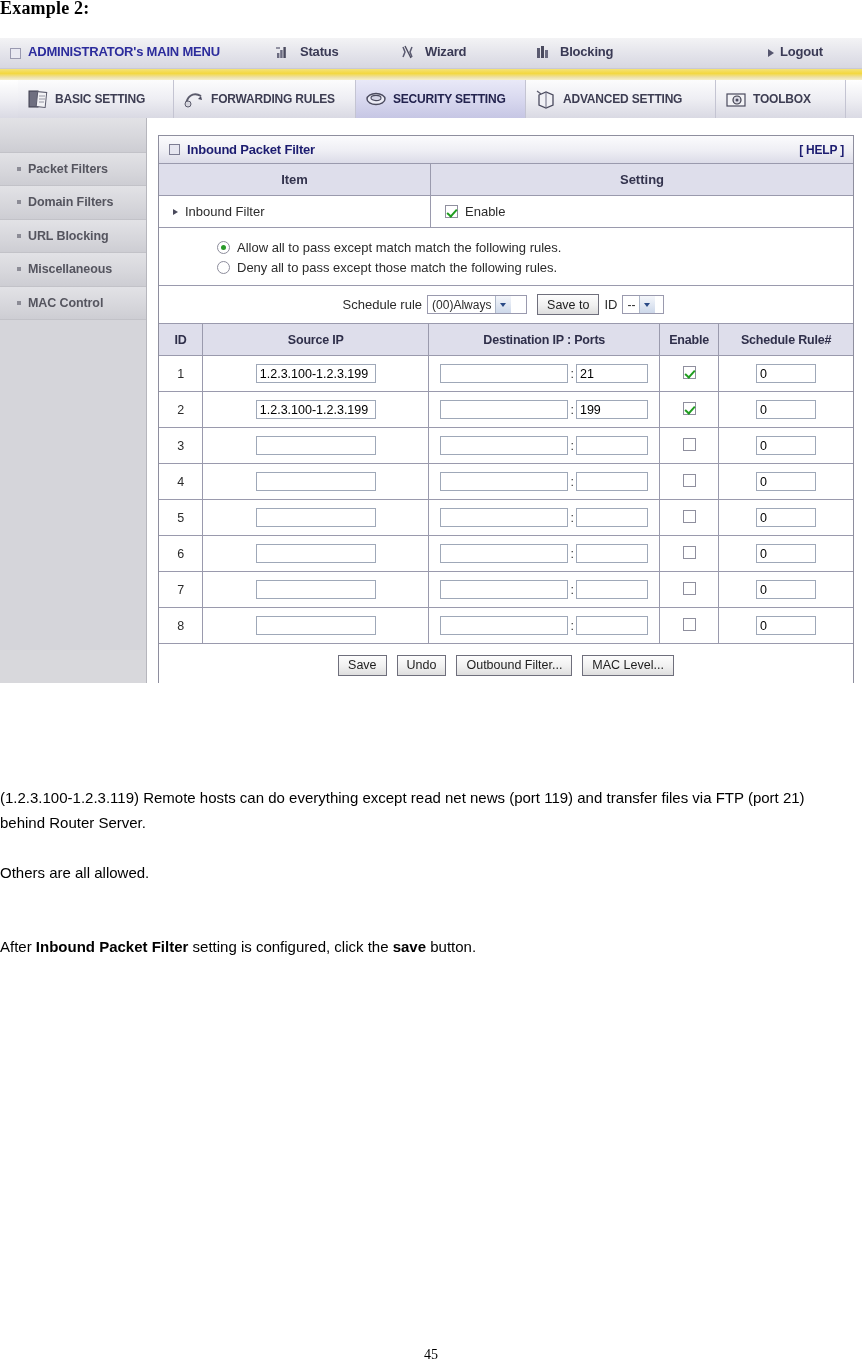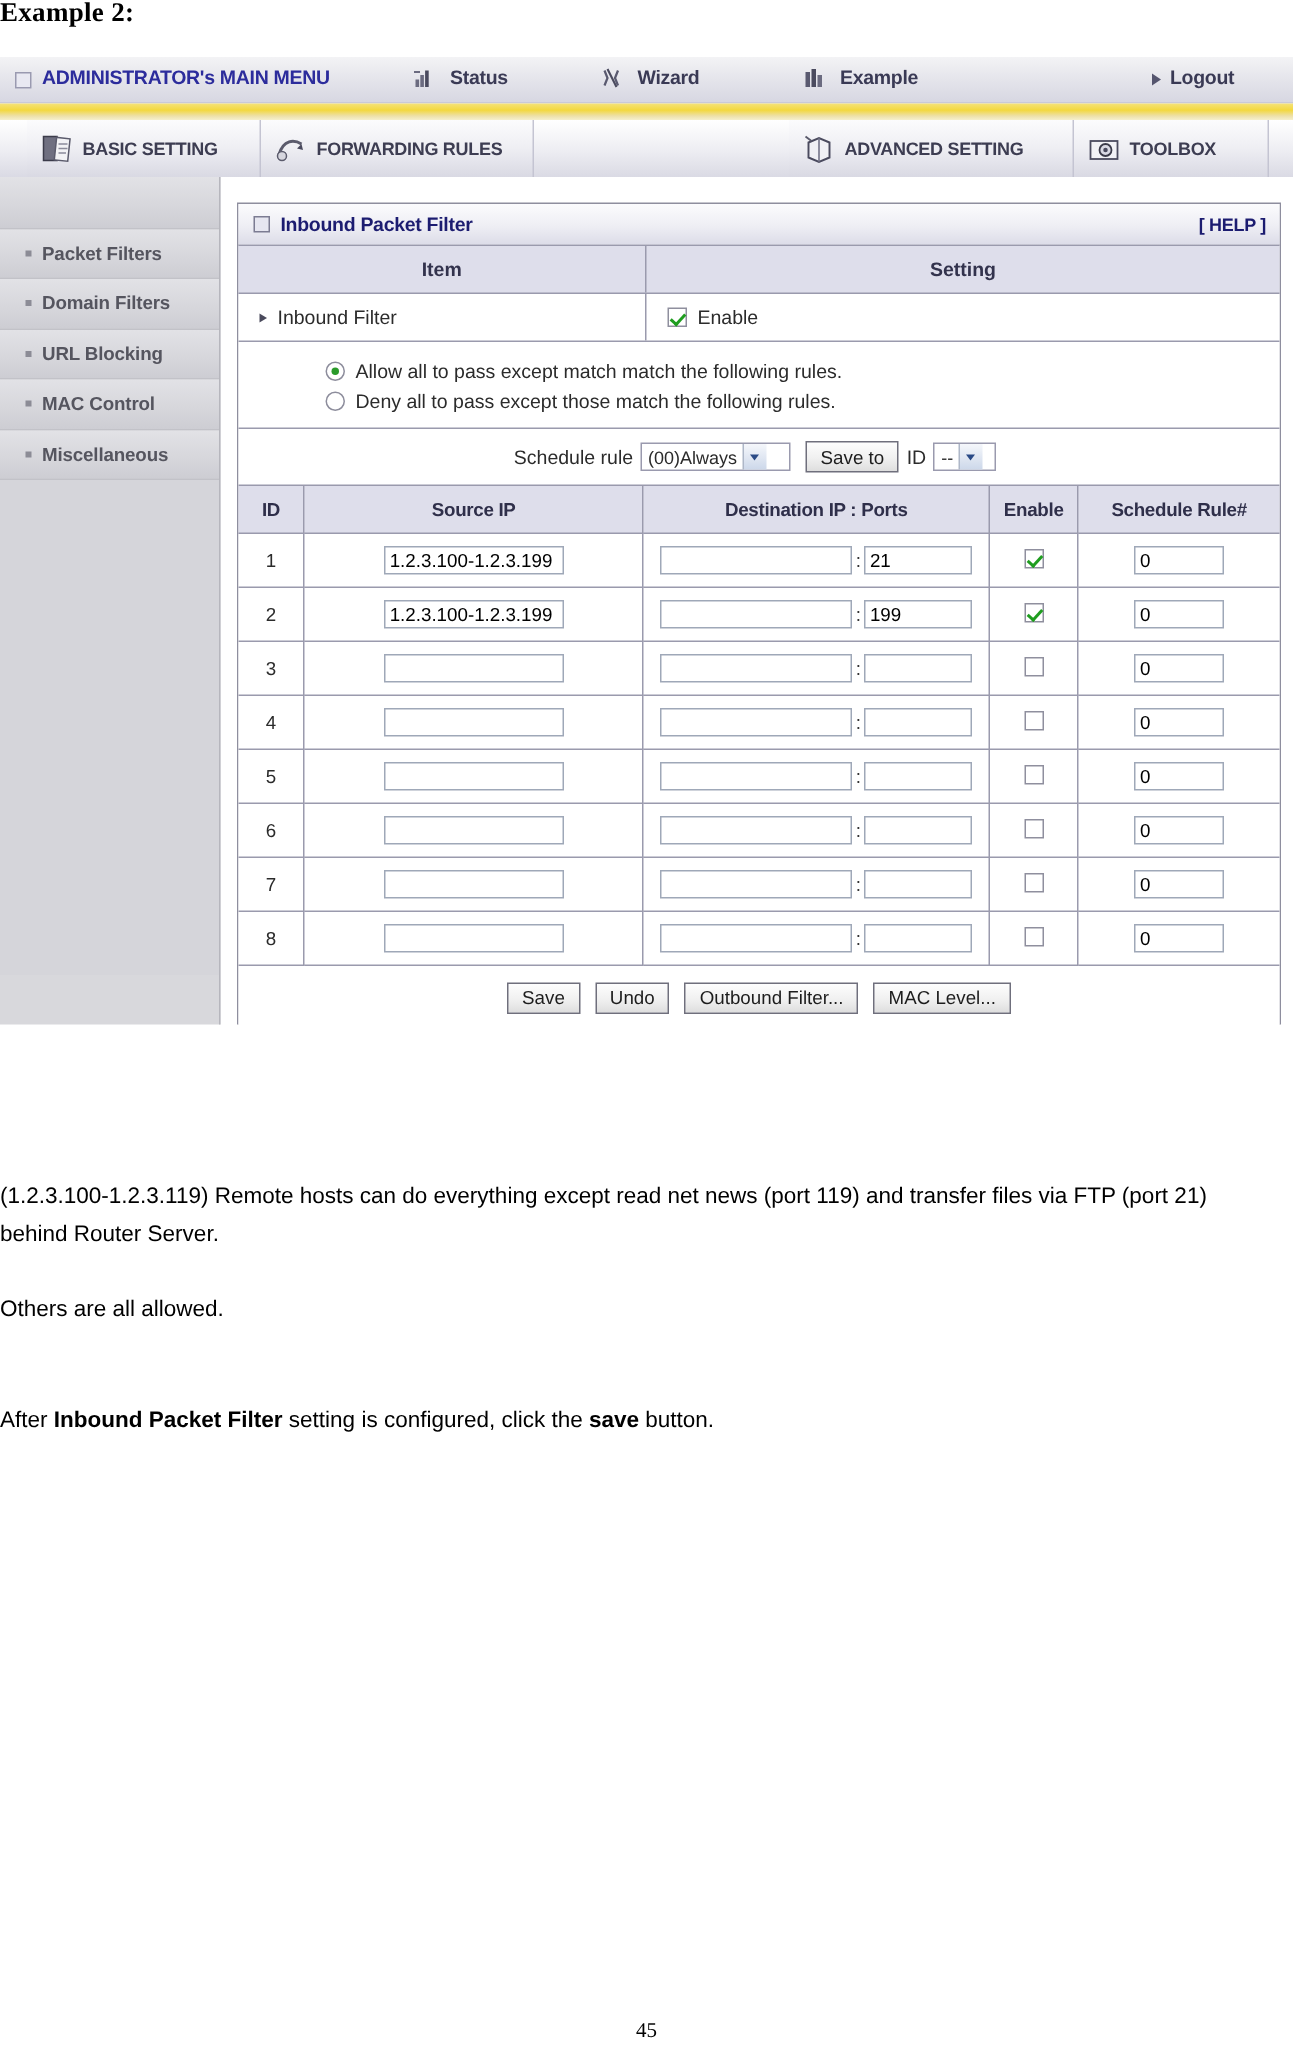--- a/index.html
+++ b/index.html
@@ -484,21 +484,21 @@
       <path d="M12 3 L10 8 L12 13" stroke="#5a5a70" stroke-width="1.5" fill="none"></path>
       <path d="M5 2 L11 14" stroke="#4a4a5e" stroke-width="1.4"></path>
     </svg>
     <span class="top-bar-item wizard">Wizard</span>
 
     <svg class="tb-icon" style="left:535px" viewBox="0 0 16 16">
       <rect x="2" y="4" width="3" height="10" fill="#5a5a70"></rect>
       <rect x="6" y="2" width="3" height="12" fill="#4a4a5e"></rect>
       <rect x="10" y="6" width="3" height="8" fill="#6b6b80"></rect>
     </svg>
-    <span class="top-bar-item advanced">Example</span>
+    <span class="top-bar-item advanced">Blocking</span>
 
     <span class="arrow-icon"></span>
     <span class="top-bar-item logout">Logout</span>
   </div>
 
   <div class="yellow-band"></div>
 
   <div class="tab-bar">
 
     <div class="tab" style="left:18px;width:156px">
@@ -512,20 +512,27 @@
 
     <div class="tab" style="left:174px;width:182px">
       <svg class="tab-ico" viewBox="0 0 24 24">
         <path d="M4 16 C7 6, 14 6, 19 9" stroke="#5b5b6c" stroke-width="2" fill="none"></path>
         <path d="M19 9 L20 13 L16 12 Z" fill="#4a4a5e"></path>
         <circle cx="6" cy="17" r="3" fill="#d6d6de" stroke="#5b5b6c"></circle>
       </svg>
       <span class="tab-label">FORWARDING RULES</span>
     </div>
 
+    <div class="tab active" style="left:356px;width:170px">
+      <svg class="tab-ico" viewBox="0 0 24 24">
+        <ellipse cx="12" cy="12" rx="9" ry="5.5" fill="#ececf6" stroke="#4a4a5e" stroke-width="1.4"></ellipse>
+        <ellipse cx="12" cy="11" rx="5" ry="2.6" fill="#d4d4e6" stroke="#4a4a5e" stroke-width="1.1"></ellipse>
+      </svg>
+      <span class="tab-label">SECURITY SETTING</span>
+    </div>
 
     <div class="tab" style="left:526px;width:190px">
       <svg class="tab-ico" viewBox="0 0 24 24">
         <path d="M5 8 L12 5 L19 8 L19 18 L12 21 L5 18 Z" fill="#f0f0f5" stroke="#4a4a5e" stroke-width="1.3"></path>
         <path d="M12 5 L12 21" stroke="#6b6b80" stroke-width="1"></path>
         <path d="M3 4 L7 7" stroke="#5b5b6c" stroke-width="1.3"></path>
       </svg>
       <span class="tab-label">ADVANCED SETTING</span>
     </div>
 
@@ -550,25 +557,25 @@
       <div class="side-item">
         <span class="side-bullet"></span>
         <span class="side-label">Domain Filters</span>
       </div>
       <div class="side-item">
         <span class="side-bullet"></span>
         <span class="side-label">URL Blocking</span>
       </div>
       <div class="side-item">
         <span class="side-bullet"></span>
-        <span class="side-label">MAC Control</span>
+        <span class="side-label">Miscellaneous</span>
       </div>
       <div class="side-item">
         <span class="side-bullet"></span>
-        <span class="side-label">Miscellaneous</span>
+        <span class="side-label">MAC Control</span>
       </div>
       <div class="side-fill"></div>
     </div>
 
     <div class="panel">
 
       <div class="panel-title">
         <span class="panel-title-sq"></span>
         <span class="panel-title-text">Inbound Packet Filter</span>
         <span class="panel-help">[ HELP ]</span>

